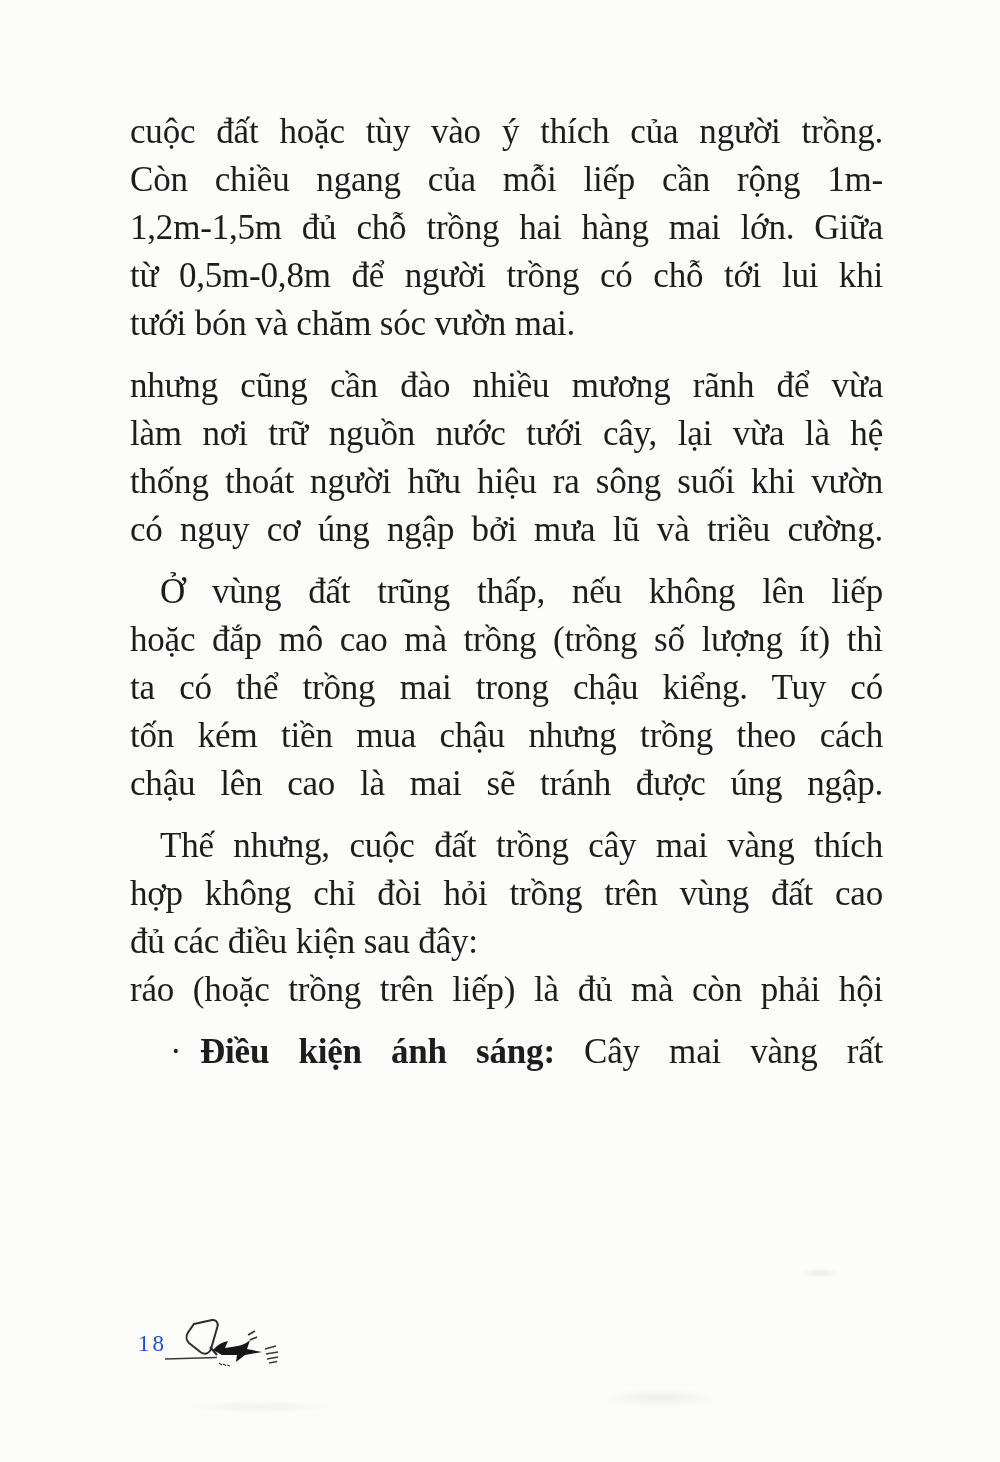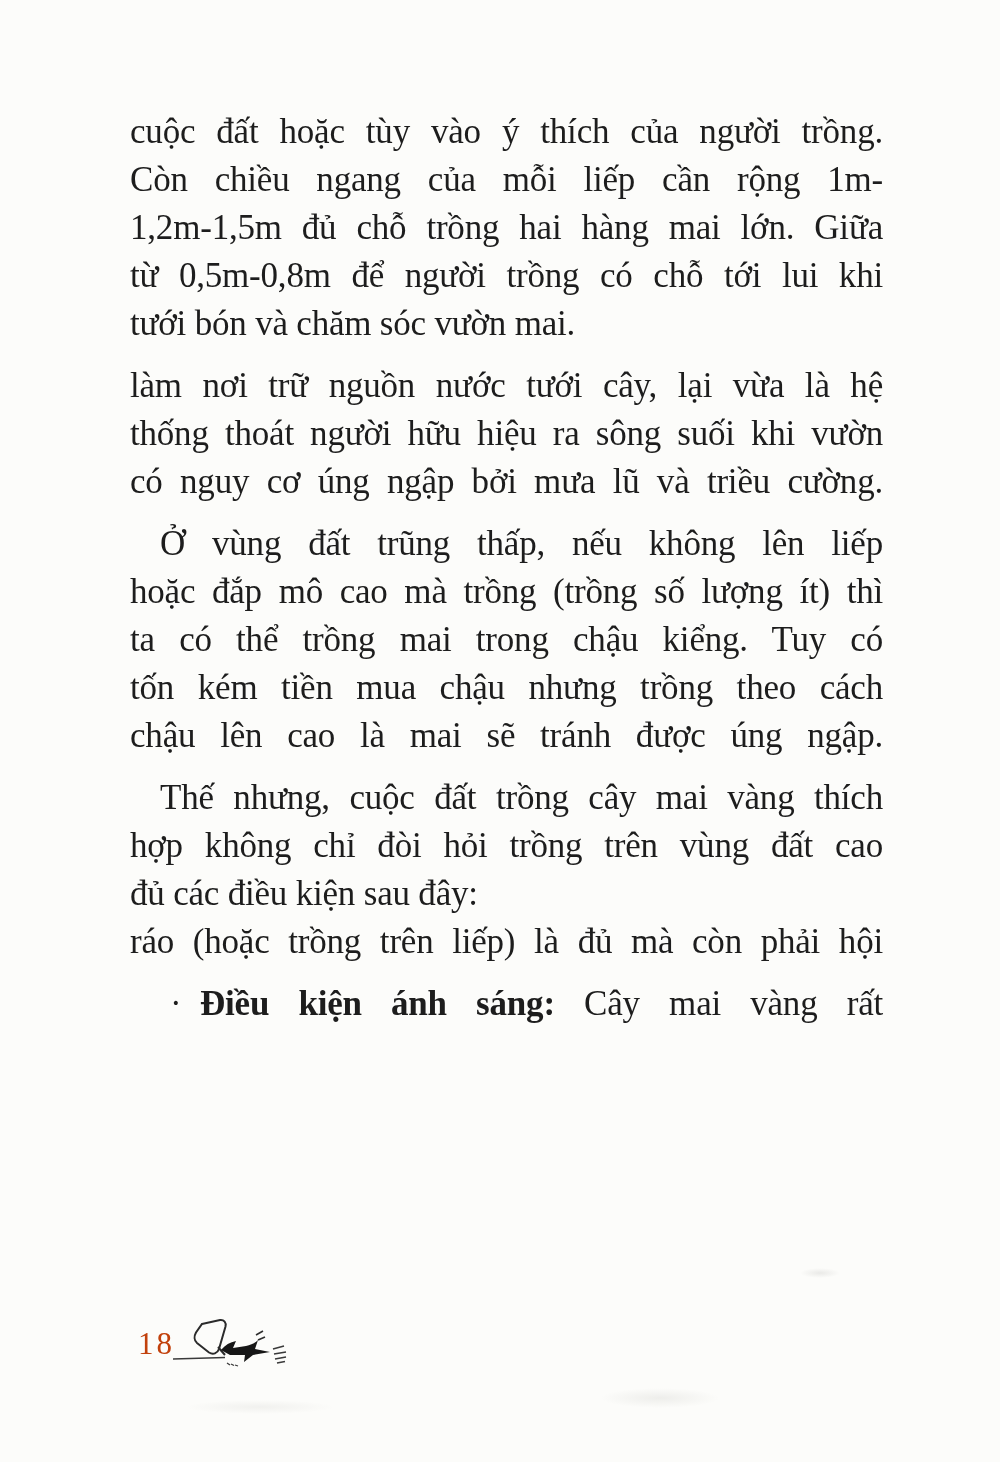--- a/index.html
+++ b/index.html
@@ -39,23 +39,23 @@
   .bold { font-weight: bold; }
   .footer {
     position: absolute;
     left: 138px;
     top: 1318px;
     height: 60px;
     display: flex;
     align-items: flex-start;
   }
   .page-number {
-    font-size: 31px;
+    font-size: 23px;
     line-height: 40px;
-    color: #c2410c;
+    color: #1d4ed8;
     letter-spacing: 3px;
     padding-top: 6px;
   }
   .ornament { margin-left: -4px; }
   .smudge {
     position: absolute;
     pointer-events: none;
   }
   .smudge-1 {
     left: 600px; top: 1388px; width: 120px; height: 20px;
@@ -79,20 +79,21 @@
 
     <section class="para">
       <div class="line">cuộc đất hoặc tùy vào ý thích của người trồng.</div>
       <div class="line">Còn chiều ngang của mỗi liếp cần rộng 1m-</div>
       <div class="line">1,2m-1,5m đủ chỗ trồng hai hàng mai lớn. Giữa</div>
       <div class="line">từ 0,5m-0,8m để người trồng có chỗ tới lui khi</div>
       <div class="line last-left">tưới bón và chăm sóc vườn mai.</div>
     </section>
 
     <section class="para">
+      <div class="line">nhưng cũng cần đào nhiều mương rãnh để vừa</div>
       <div class="line">làm nơi trữ nguồn nước tưới cây, lại vừa là hệ</div>
       <div class="line">thống thoát người hữu hiệu ra sông suối khi vườn</div>
       <div class="line">có nguy cơ úng ngập bởi mưa lũ và triều cường.</div>
     </section>
 
     <section class="para">
       <div class="line first-indent">Ở vùng đất trũng thấp, nếu không lên liếp</div>
       <div class="line">hoặc đắp mô cao mà trồng (trồng số lượng ít) thì</div>
       <div class="line">ta có thể trồng mai trong chậu kiểng. Tuy có</div>
       <div class="line">tốn kém tiền mua chậu nhưng trồng theo cách</div>

